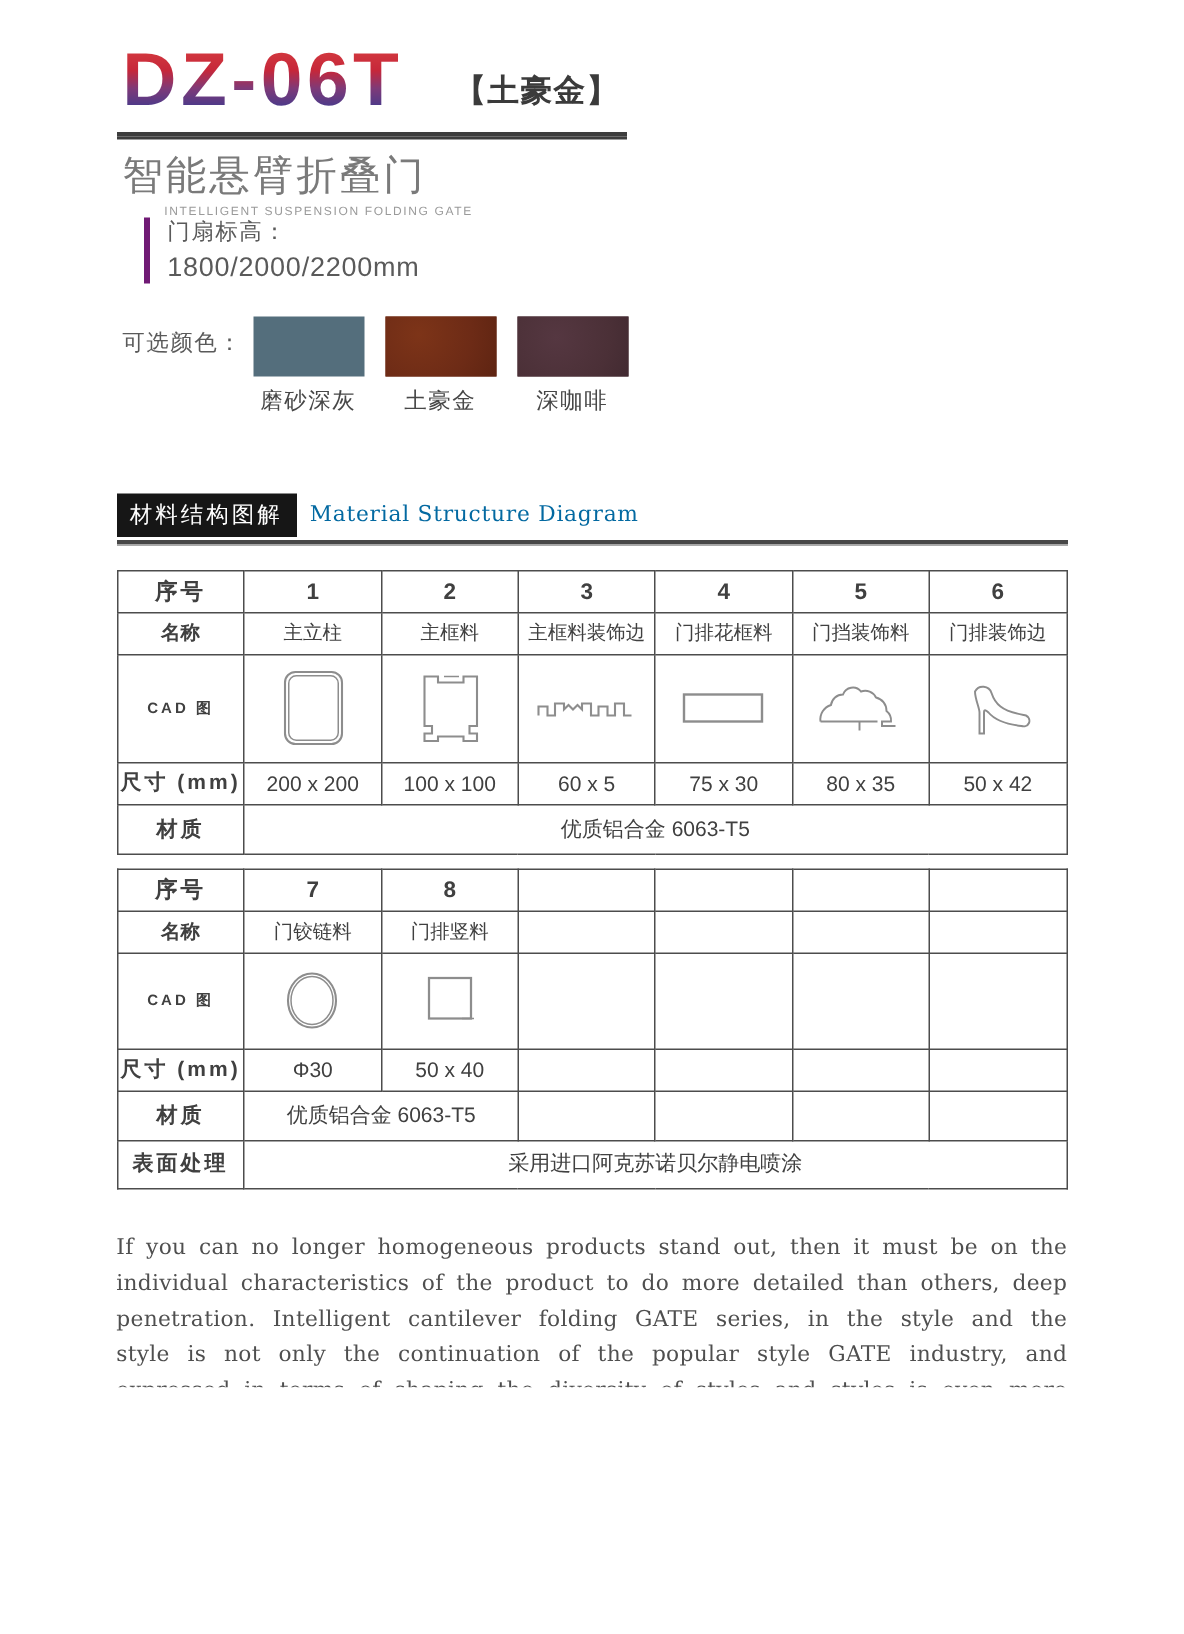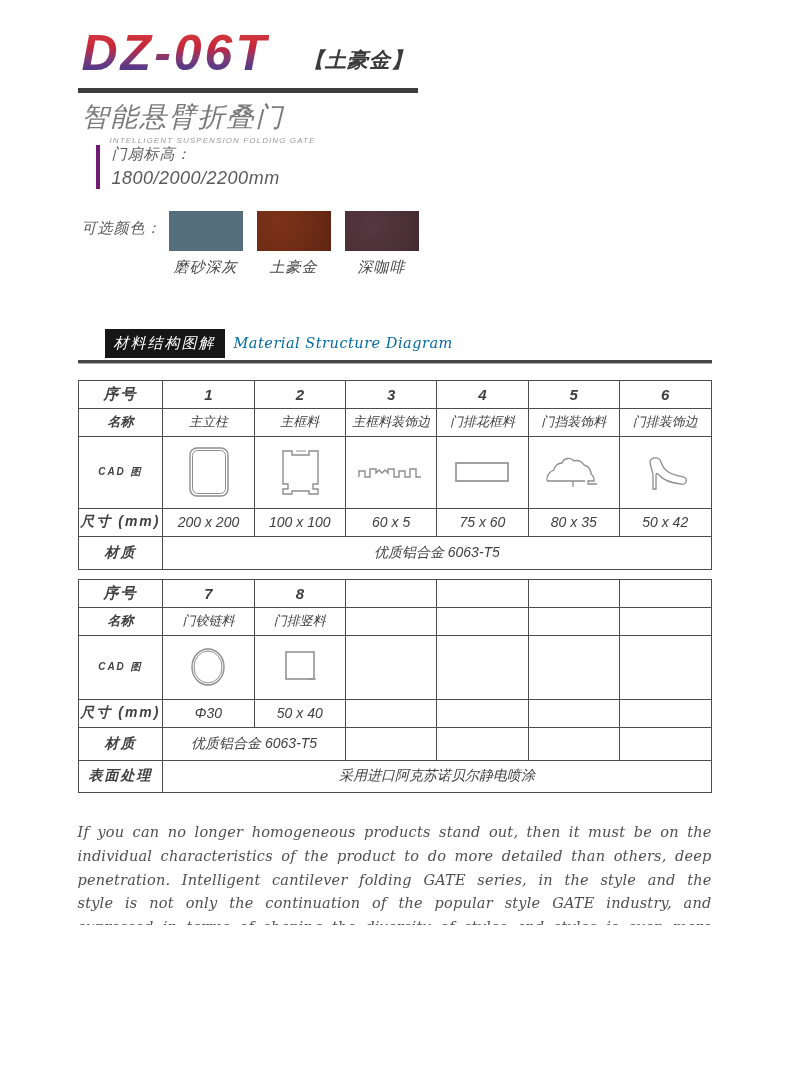--- a/index.html
+++ b/index.html
@@ -1,18 +1,18 @@
 <!DOCTYPE html>
 <html><head>
 <meta charset="utf-8">
 <style>
   * { margin:0; padding:0; box-sizing:border-box; }
   html,body { background:#ffffff; }
   body { font-family:"Liberation Sans","DejaVu Sans",sans-serif; }
-  .page { position:relative; width:789px; height:925px; background:#fff; overflow:hidden;font-style:italic; }
+  .page { position:relative; width:789px; height:925px; background:#fff; overflow:hidden; }
   .content { position:relative; margin:0 auto; width:634px; padding-top:28px; }
 
   
   .title-row { display:flex; align-items:flex-end; gap:34px; padding-left:4px; }
   .model-title {
     font-size:50px; font-weight:800; letter-spacing:3px; line-height:1;
     background:linear-gradient(180deg,#d84040 0%, #c6273a 38%, #7e3a78 62%, #2f3a94 100%);
     -webkit-background-clip:text; background-clip:text; color:transparent;
   }
   .variant { font-size:21px; font-weight:700; color:#3b3b3b; padding-bottom:4px; letter-spacing:1px; }
@@ -28,21 +28,21 @@
   
   .colors-row { display:flex; margin-top:22px; padding-left:4px; }
   .colors-label { font-size:15px; color:#5a5a5a; margin-top:8px; letter-spacing:1px; }
   .swatch-group { display:flex; gap:8px; margin-left:4px; }
   .swatch-item { width:80px; text-align:center; }
   .swatch { width:74px; height:40px; margin:0 auto; }
   .swatch-name { font-size:15px; color:#474747; margin-top:7px; letter-spacing:1px; }
 
   
   .section-header { display:flex; align-items:center; margin-top:52px; }
-  .section-title-zh { background:#161616; color:#fff; font-size:15px; letter-spacing:2px; padding:5px 9px;margin-left:27px; }
+  .section-title-zh { background:#161616; color:#fff; font-size:15px; letter-spacing:2px; padding:5px 9px; }
   .section-title-en { font-size:14.5px; color:#0369a1; margin-left:9px; letter-spacing:.5px; font-family:"DejaVu Serif","Liberation Serif",serif; }
   .hr-heavy { margin-top:2px; height:2px; border-top:3px solid #474747; border-bottom:1px solid #aaaaaa; }
 
   
   .spec-table { width:100%; border-collapse:collapse; table-layout:fixed; margin-top:16px; }
   .spec-table.second { margin-top:9px; }
   .spec-table td, .spec-table th { border:1px solid #4c4c4c; text-align:center; vertical-align:middle; color:#404040; overflow:hidden; }
   .row-label { font-size:10px; font-weight:700; letter-spacing:2px; }
   .idx-row td { height:28px; font-size:15px; font-weight:700; }
   .name-row td { height:28px; font-size:13px; letter-spacing:0; }
@@ -183,21 +183,21 @@
               <path d="M18 20 a6 6 0 0 1 11 1 c1 3 2 6 6 9 c5 4 12 5 17 6 a4 4 0 0 1 2 5 a4 4 0 0 1 -5 2 c-9 -1 -17 -3 -22 -9 c-2 -2 -3 -2 -3 0 v14 h-3 v-14 c0 -3 -3 -9 -3 -14 z" fill="none" stroke="#8d8d8d" stroke-width="1.3"></path>
             </svg>
           </span>
         </td>
       </tr>
       <tr class="size-row">
         <td class="row-label">尺寸 (mm)</td>
         <td>200 x 200</td>
         <td>100 x 100</td>
         <td>60 x 5</td>
-        <td>75 x 60</td>
+        <td>75 x 30</td>
         <td>80 x 35</td>
         <td>50 x 42</td>
       </tr>
       <tr class="mat-row">
         <td class="row-label">材质</td>
         <td colspan="6">优质铝合金 6063-T5</td>
       </tr>
     </tbody>
       </table>
 

